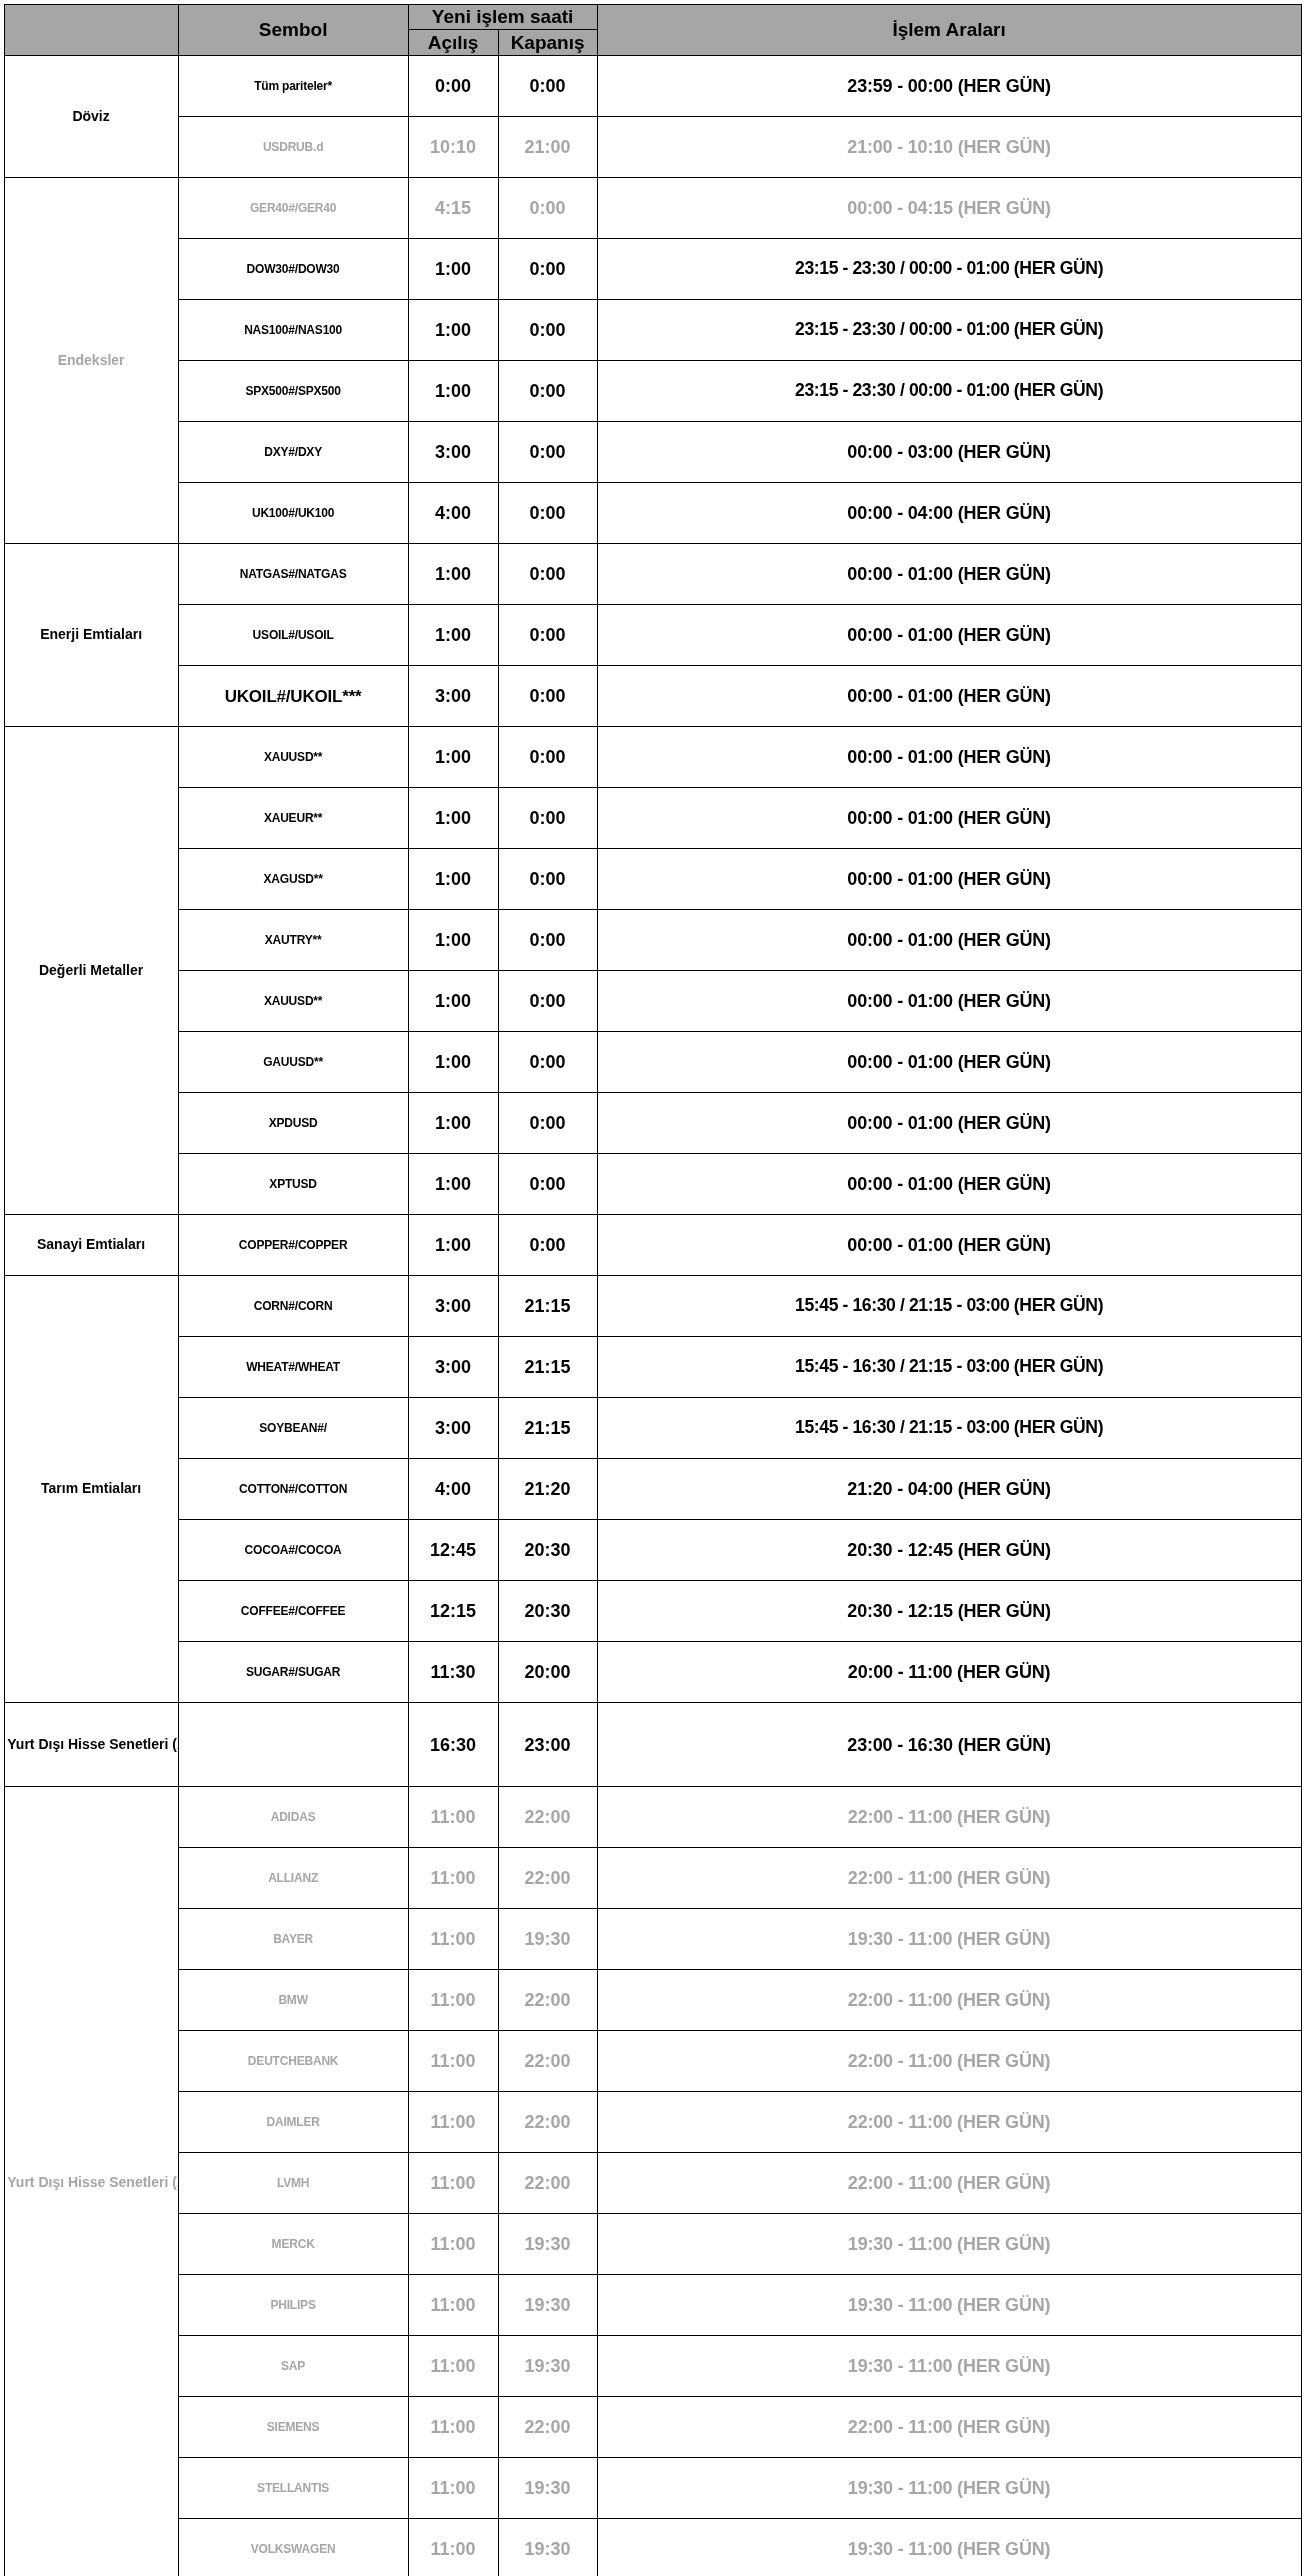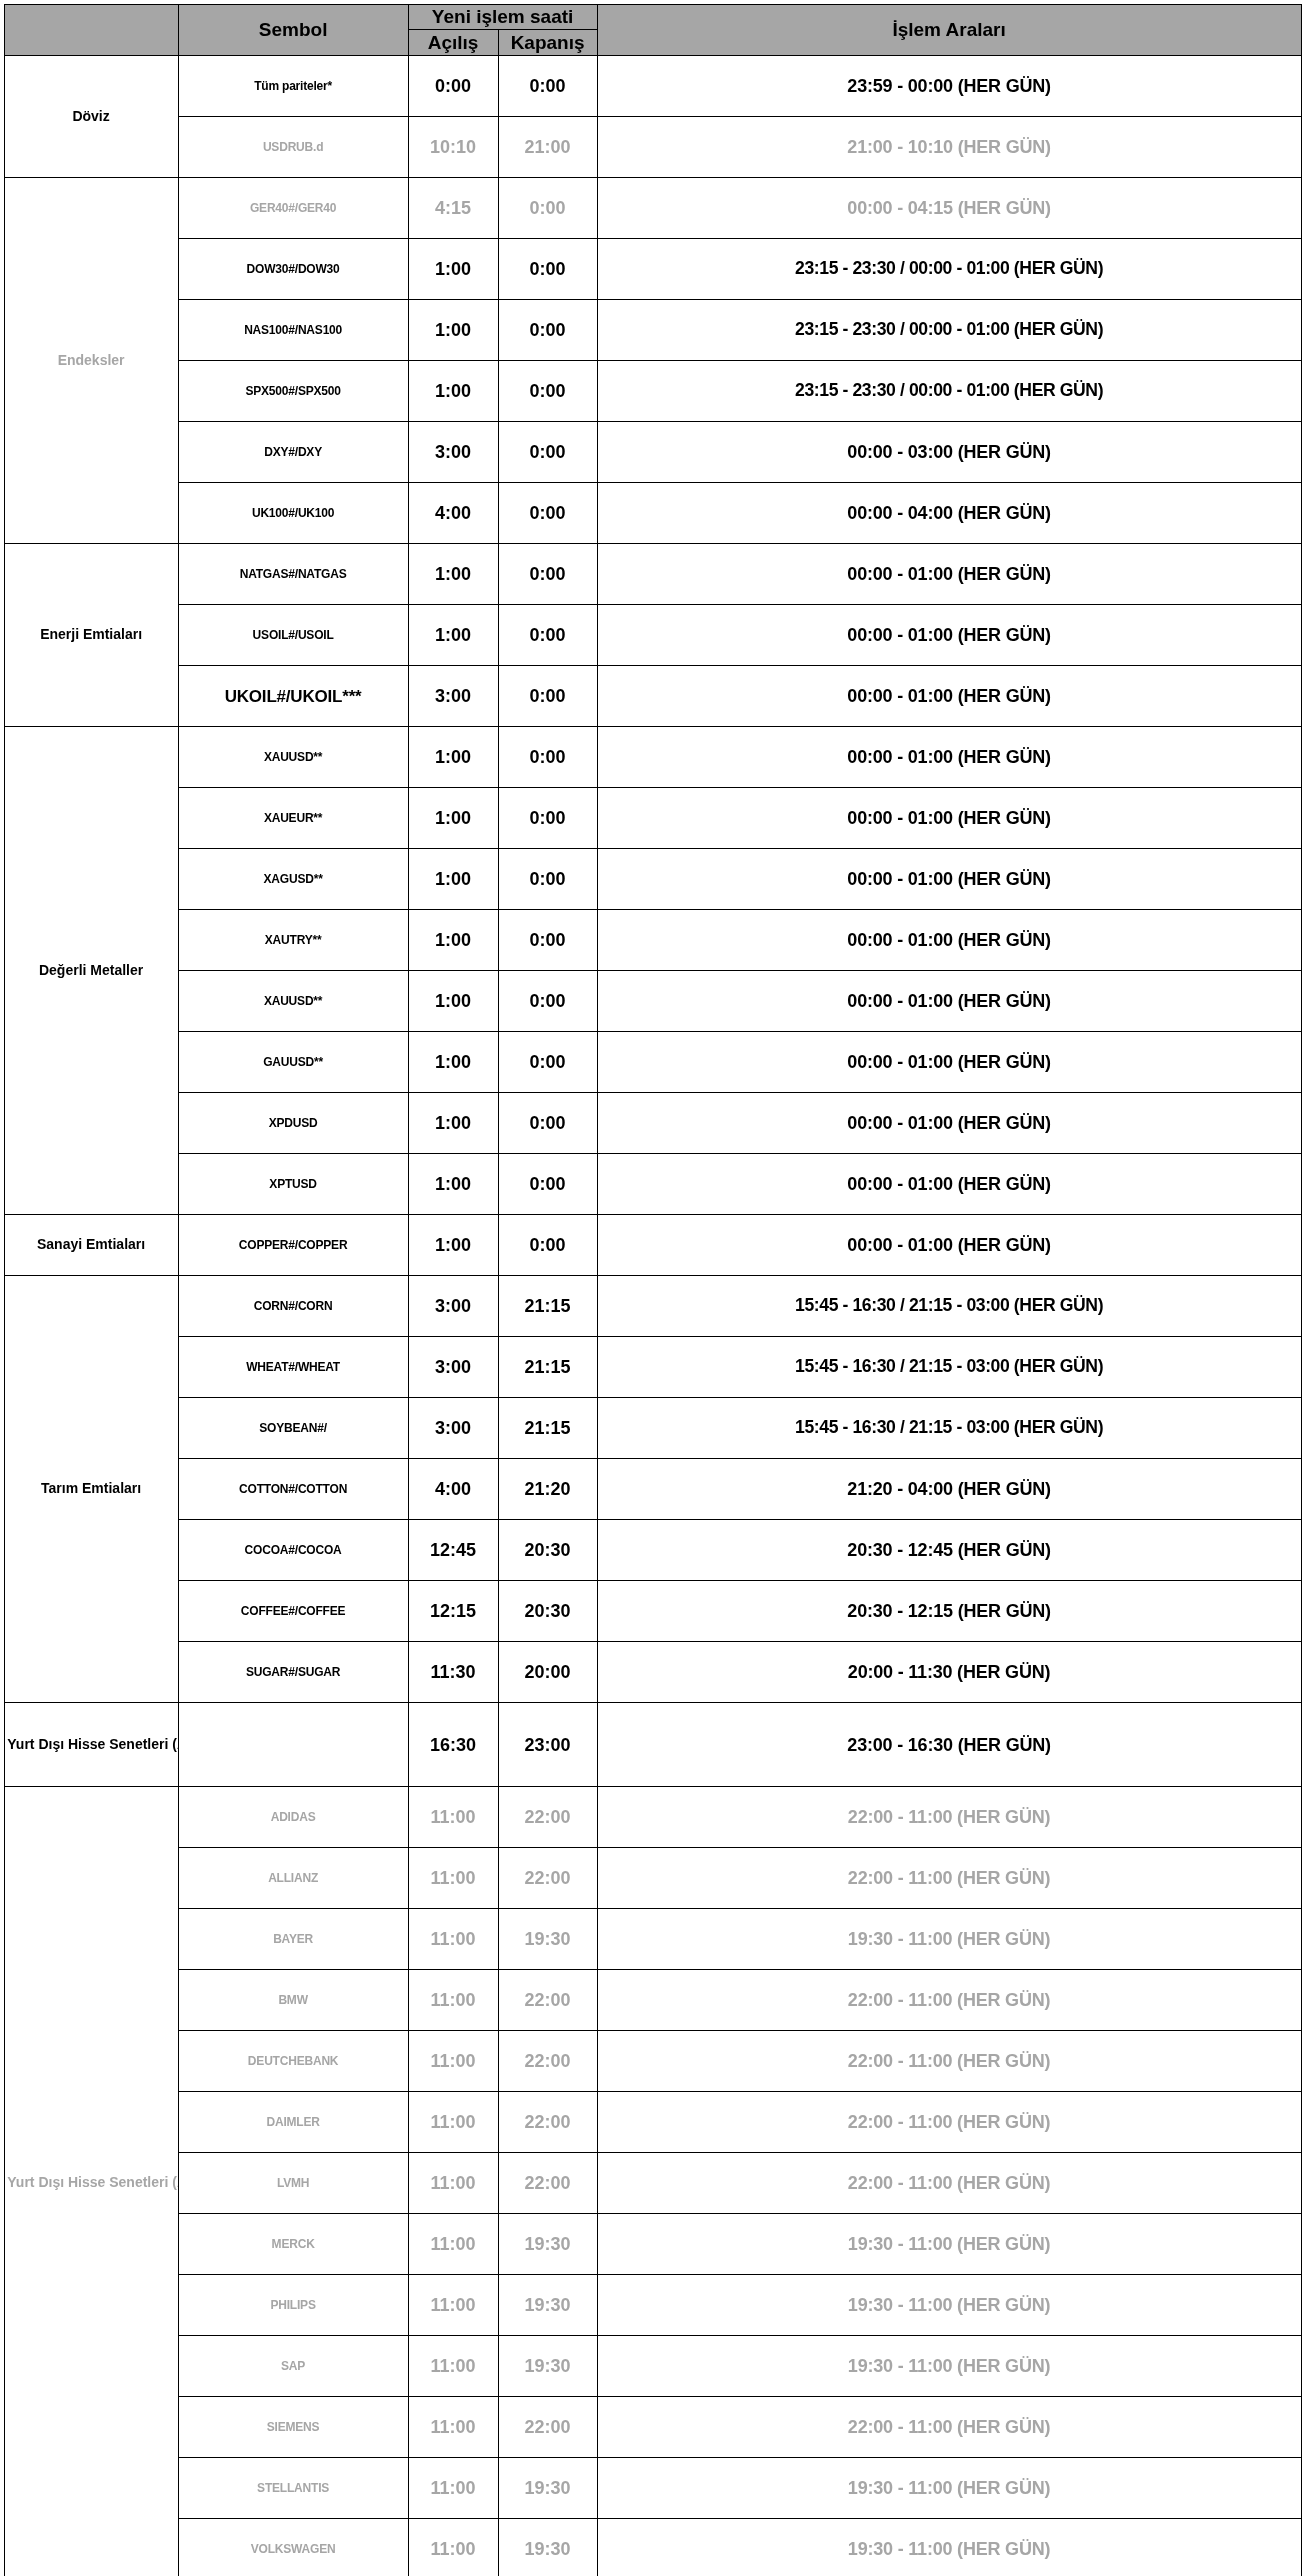--- a/index.html
+++ b/index.html
@@ -269,21 +269,21 @@
         <tr class="drow" style="height: 61px;">
           <td class="sym">COFFEE#/COFFEE</td>
           <td class="time">12:15</td>
           <td class="time">20:30</td>
           <td class="rng">20:30 - 12:15 (HER GÜN)</td>
         </tr>
         <tr class="drow" style="height: 61px;">
           <td class="sym">SUGAR#/SUGAR</td>
           <td class="time">11:30</td>
           <td class="time">20:00</td>
-          <td class="rng">20:00 - 11:30 (HER GÜN)</td>
+          <td class="rng">20:00 - 11:00 (HER GÜN)</td>
         </tr>
         <tr class="drow tall" style="height: 84px;">
           <td class="cat" rowspan="1">Yurt Dışı Hisse Senetleri (ABD)</td>
           <td class="sym"></td>
           <td class="time">16:30</td>
           <td class="time">23:00</td>
           <td class="rng">23:00 - 16:30 (HER GÜN)</td>
         </tr>
         <tr class="drow muted" style="height: 61px;">
           <td class="cat muted" rowspan="13">Yurt Dışı Hisse Senetleri (Avrupa)</td>

